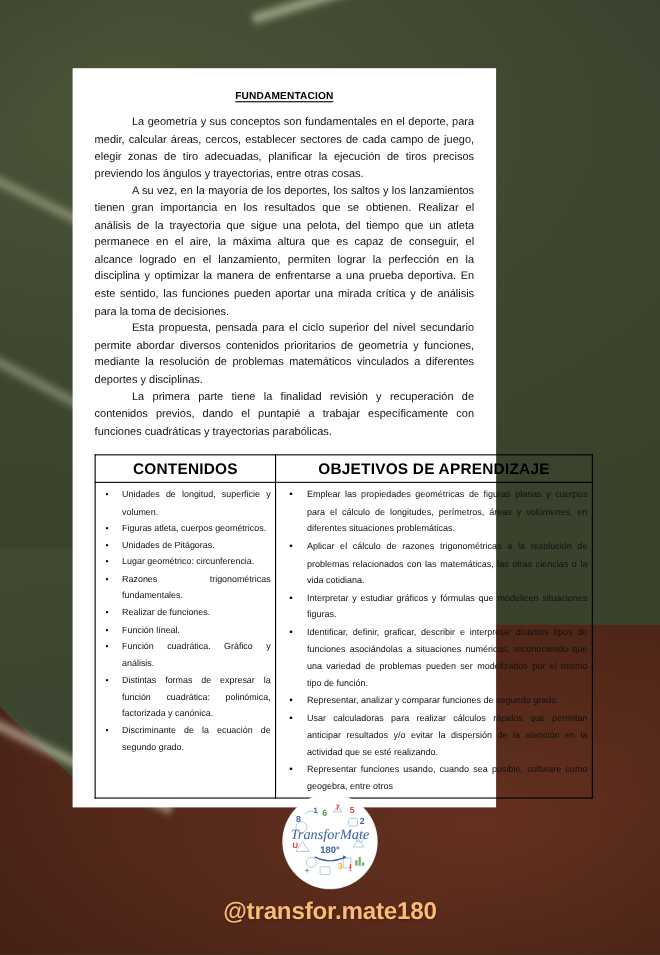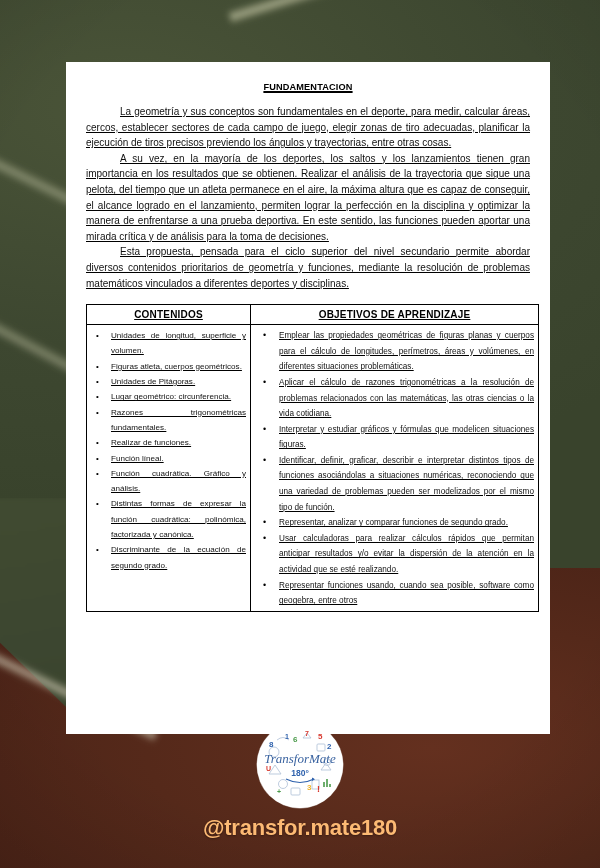--- a/index.html
+++ b/index.html
@@ -126,25 +126,24 @@
     position: absolute; inset: 0;
     background: radial-gradient(ellipse 130% 110% at 50% 45%,
       rgba(0,0,0,0) 45%, rgba(0,0,0,0.18) 80%, rgba(0,0,0,0.30) 100%);
   }
 
   
   #page {
     position: absolute;
     left: 66px;
     top: 62px;
-    width: 484px;
+    width: 385px;
     height: 672px;
     background: #ffffff;
     padding: 14px 20px 10px 20px;
-    text-decoration: underline;
   }
 
   .doc-title {
     text-align: center;
     font-size: 9.2px;
     font-weight: bold;
     letter-spacing: 0.15px;
     color: #000;
     text-decoration: underline;
     text-underline-offset: 2px;
@@ -166,21 +165,21 @@
     margin-top: 13px;
     width: 452px;
     border-collapse: collapse;
     table-layout: fixed;
   }
   #content-table td, #content-table th {
     border: 1px solid #000;
     vertical-align: top;
   }
   #content-table th {
-    font-size: 10px;
+    font-size: 14px;
     font-weight: bold;
     text-align: center;
     padding: 4px 2px 4px 2px;
     letter-spacing: 0.2px;
     color: #000;
   }
   .col-left  { width: 164px; }
   .col-right { width: 288px; }
 
   .cell-body { padding: 3px 4px 2px 2px; }
@@ -254,20 +253,21 @@
   <div class="vignette"></div>
 </div>
 
 <div id="page">
 
   <div class="doc-title">FUNDAMENTACION</div>
 
   <p class="para">La geometría y sus conceptos son fundamentales en el deporte, para medir, calcular áreas, cercos, establecer sectores de cada campo de juego, elegir zonas de tiro adecuadas, planificar la ejecución de tiros precisos previendo los ángulos y trayectorias, entre otras cosas.</p>
   <p class="para">A su vez, en la mayoría de los deportes, los saltos y los lanzamientos tienen gran importancia en los resultados que se obtienen.  Realizar el análisis de la trayectoria que sigue una pelota, del tiempo que un atleta permanece en el aire, la máxima altura que es capaz de conseguir, el alcance logrado en el lanzamiento, permiten lograr la perfección en la disciplina y optimizar la manera de enfrentarse a una prueba deportiva. En este sentido, las funciones pueden aportar una mirada crítica y de análisis para la toma de decisiones.</p>
   <p class="para">Esta propuesta, pensada para el ciclo superior del nivel secundario permite abordar diversos contenidos prioritarios de geometría y funciones, mediante la resolución de problemas matemáticos vinculados a diferentes deportes y disciplinas.</p>
+  <p class="para">La primera parte tiene la finalidad revisión y recuperación de contenidos previos, dando el puntapié a trabajar específicamente con funciones cuadráticas y trayectorias parabólicas.</p>
 
   <table id="content-table">
     <colgroup>
       <col class="col-left">
       <col class="col-right">
     </colgroup>
     <thead>
       <tr>
         <th>CONTENIDOS</th>
         <th>OBJETIVOS DE APRENDIZAJE</th>

